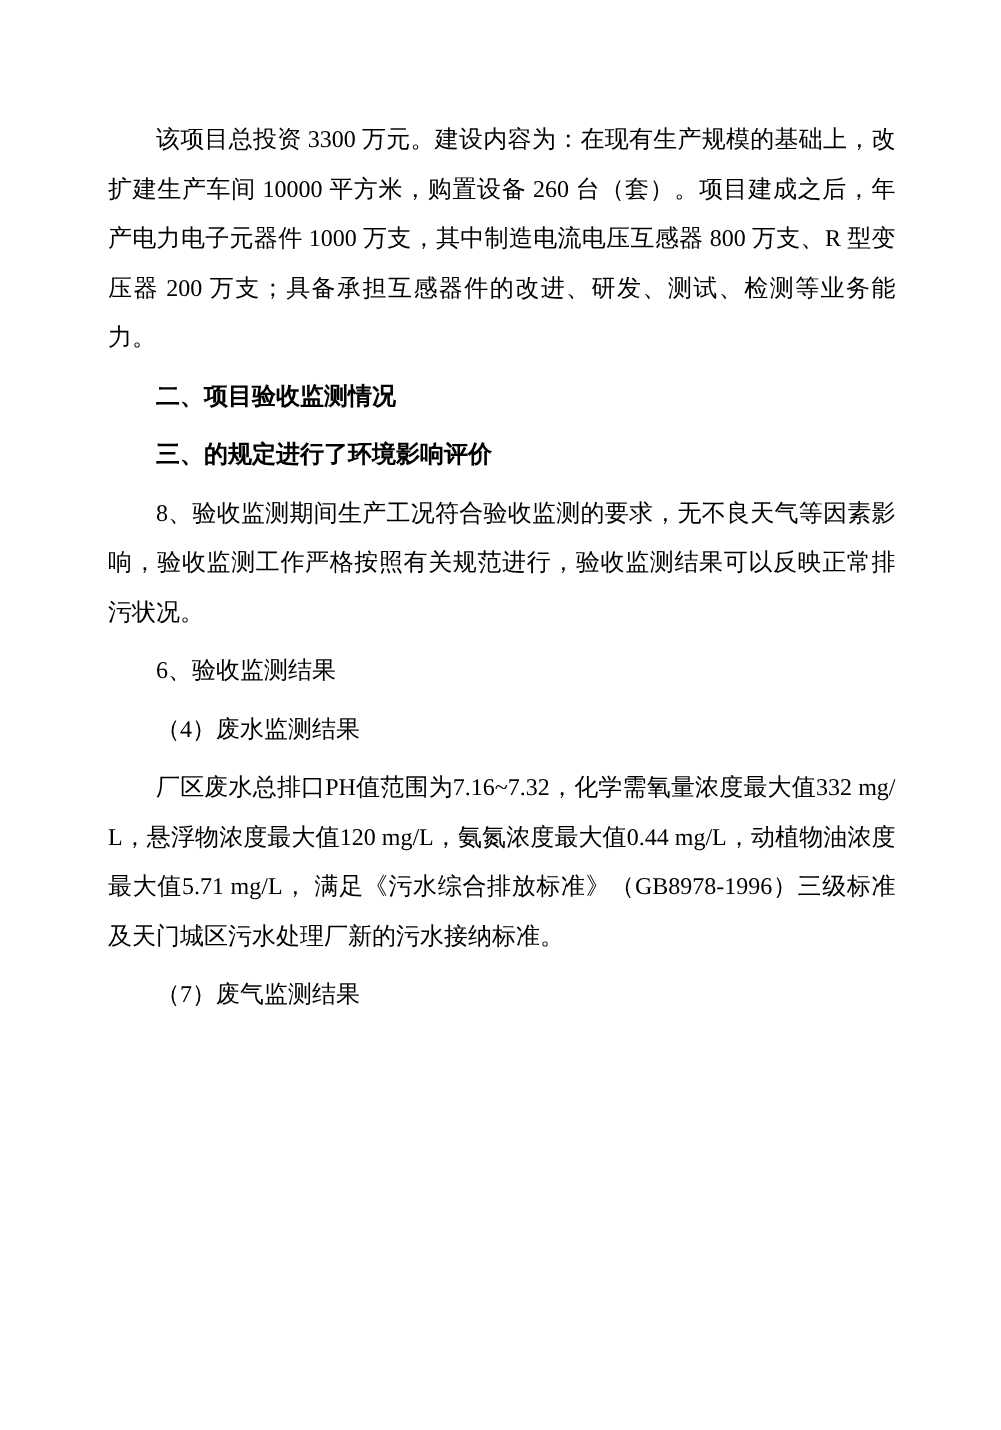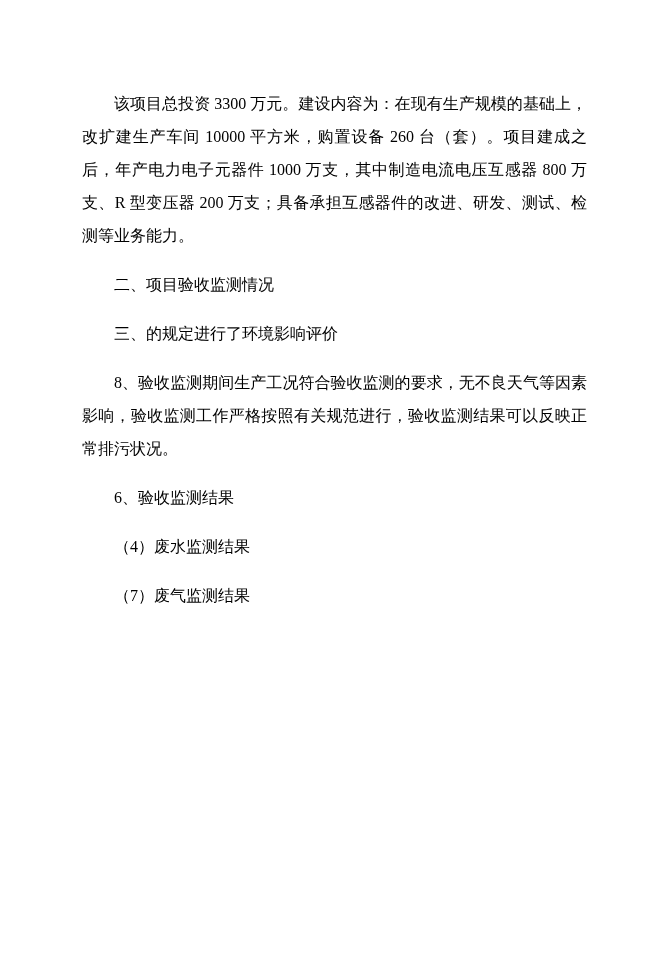--- a/index.html
+++ b/index.html
@@ -17,41 +17,42 @@
     color: #000000;
   }
   .content {
     position: absolute;
     left: 66px;
     top: 71px;
     width: 537px;
   }
   .content p,
   .content h2 {
-    margin: 16px;
+    margin: 6px;
     padding: 0;
     font-size: 16px;
     line-height: 33px;
     text-indent: 32px;
     text-align: justify;
     text-align-last: left;
     font-weight: normal;
     word-break: break-all;
   }
   .content h2 {
-    font-weight: normal;
+    font-weight: bold;
     text-align: center;
   }
 </style>
 </head>
 <body>
 
 <div class="page">
   <div class="content">
     <p>该项目总投资 3300 万元。建设内容为：在现有生产规模的基础上，改扩建生产车间 10000 平方米，购置设备 260 台（套）。项目建成之后，年产电力电子元器件 1000 万支，其中制造电流电压互感器 800 万支、R 型变压器 200 万支；具备承担互感器件的改进、研发、测试、检测等业务能力。</p>
     <h2>二、项目验收监测情况</h2>
     <h2>三、的规定进行了环境影响评价</h2>
     <p>8、验收监测期间生产工况符合验收监测的要求，无不良天气等因素影响，验收监测工作严格按照有关规范进行，验收监测结果可以反映正常排污状况。</p>
     <p>6、验收监测结果</p>
     <p>（4）废水监测结果</p>
+    <p>厂区废水总排口PH值范围为7.16~7.32，化学需氧量浓度最大值332 mg/L，悬浮物浓度最大值120 mg/L，氨氮浓度最大值0.44 mg/L，动植物油浓度最大值5.71 mg/L， 满足《污水综合排放标准》（GB8978-1996）三级标准及天门城区污水处理厂新的污水接纳标准。</p>
     <p>（7）废气监测结果</p>
   </div>
 </div>
 
 </body></html>

